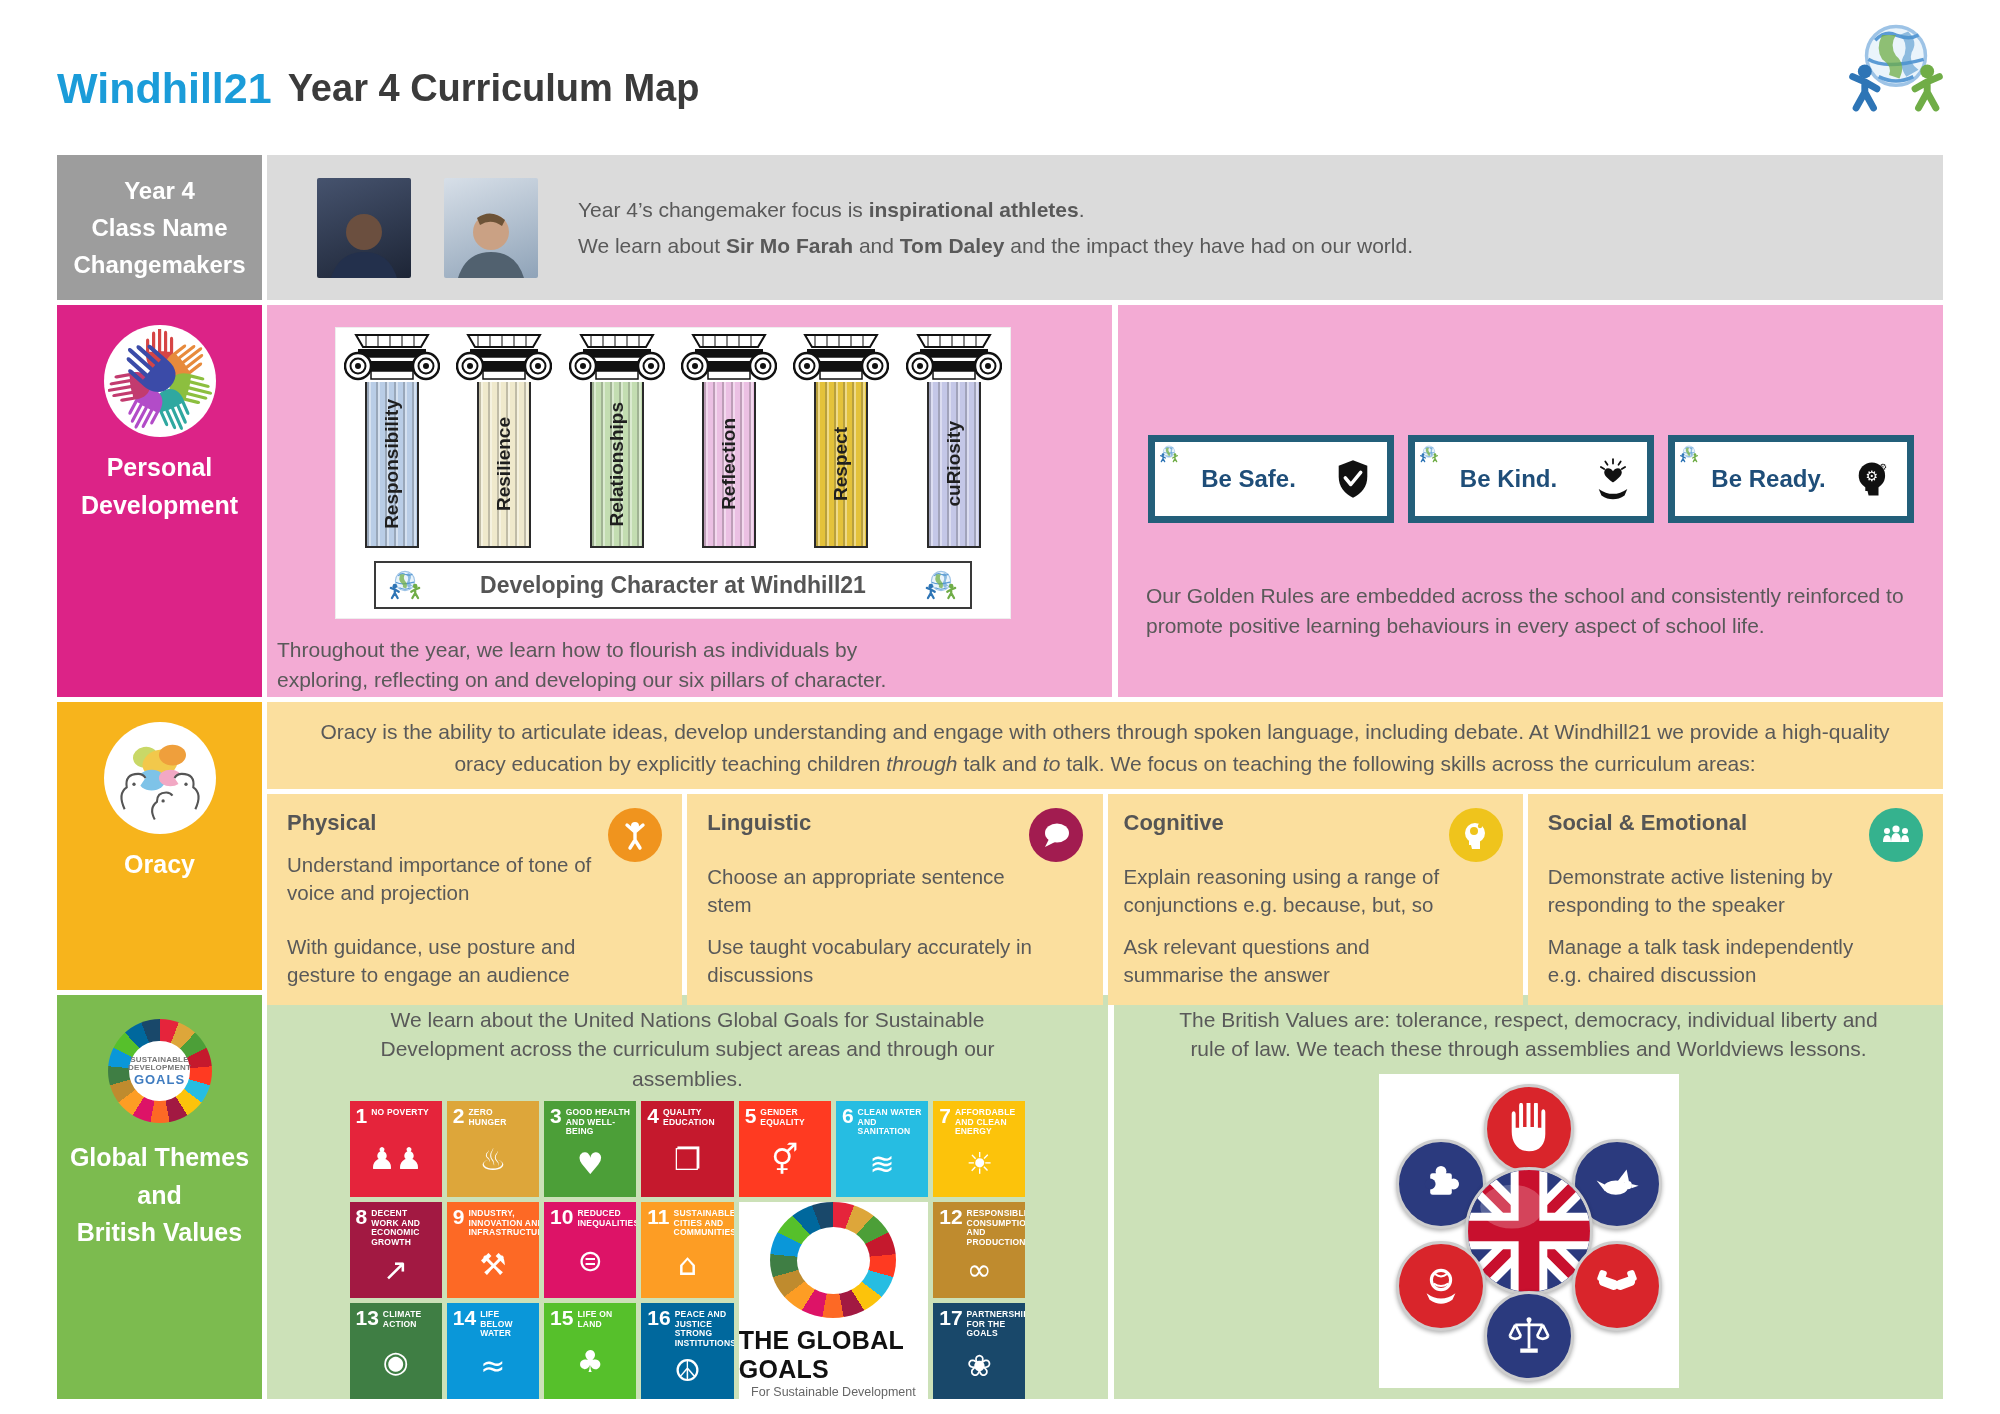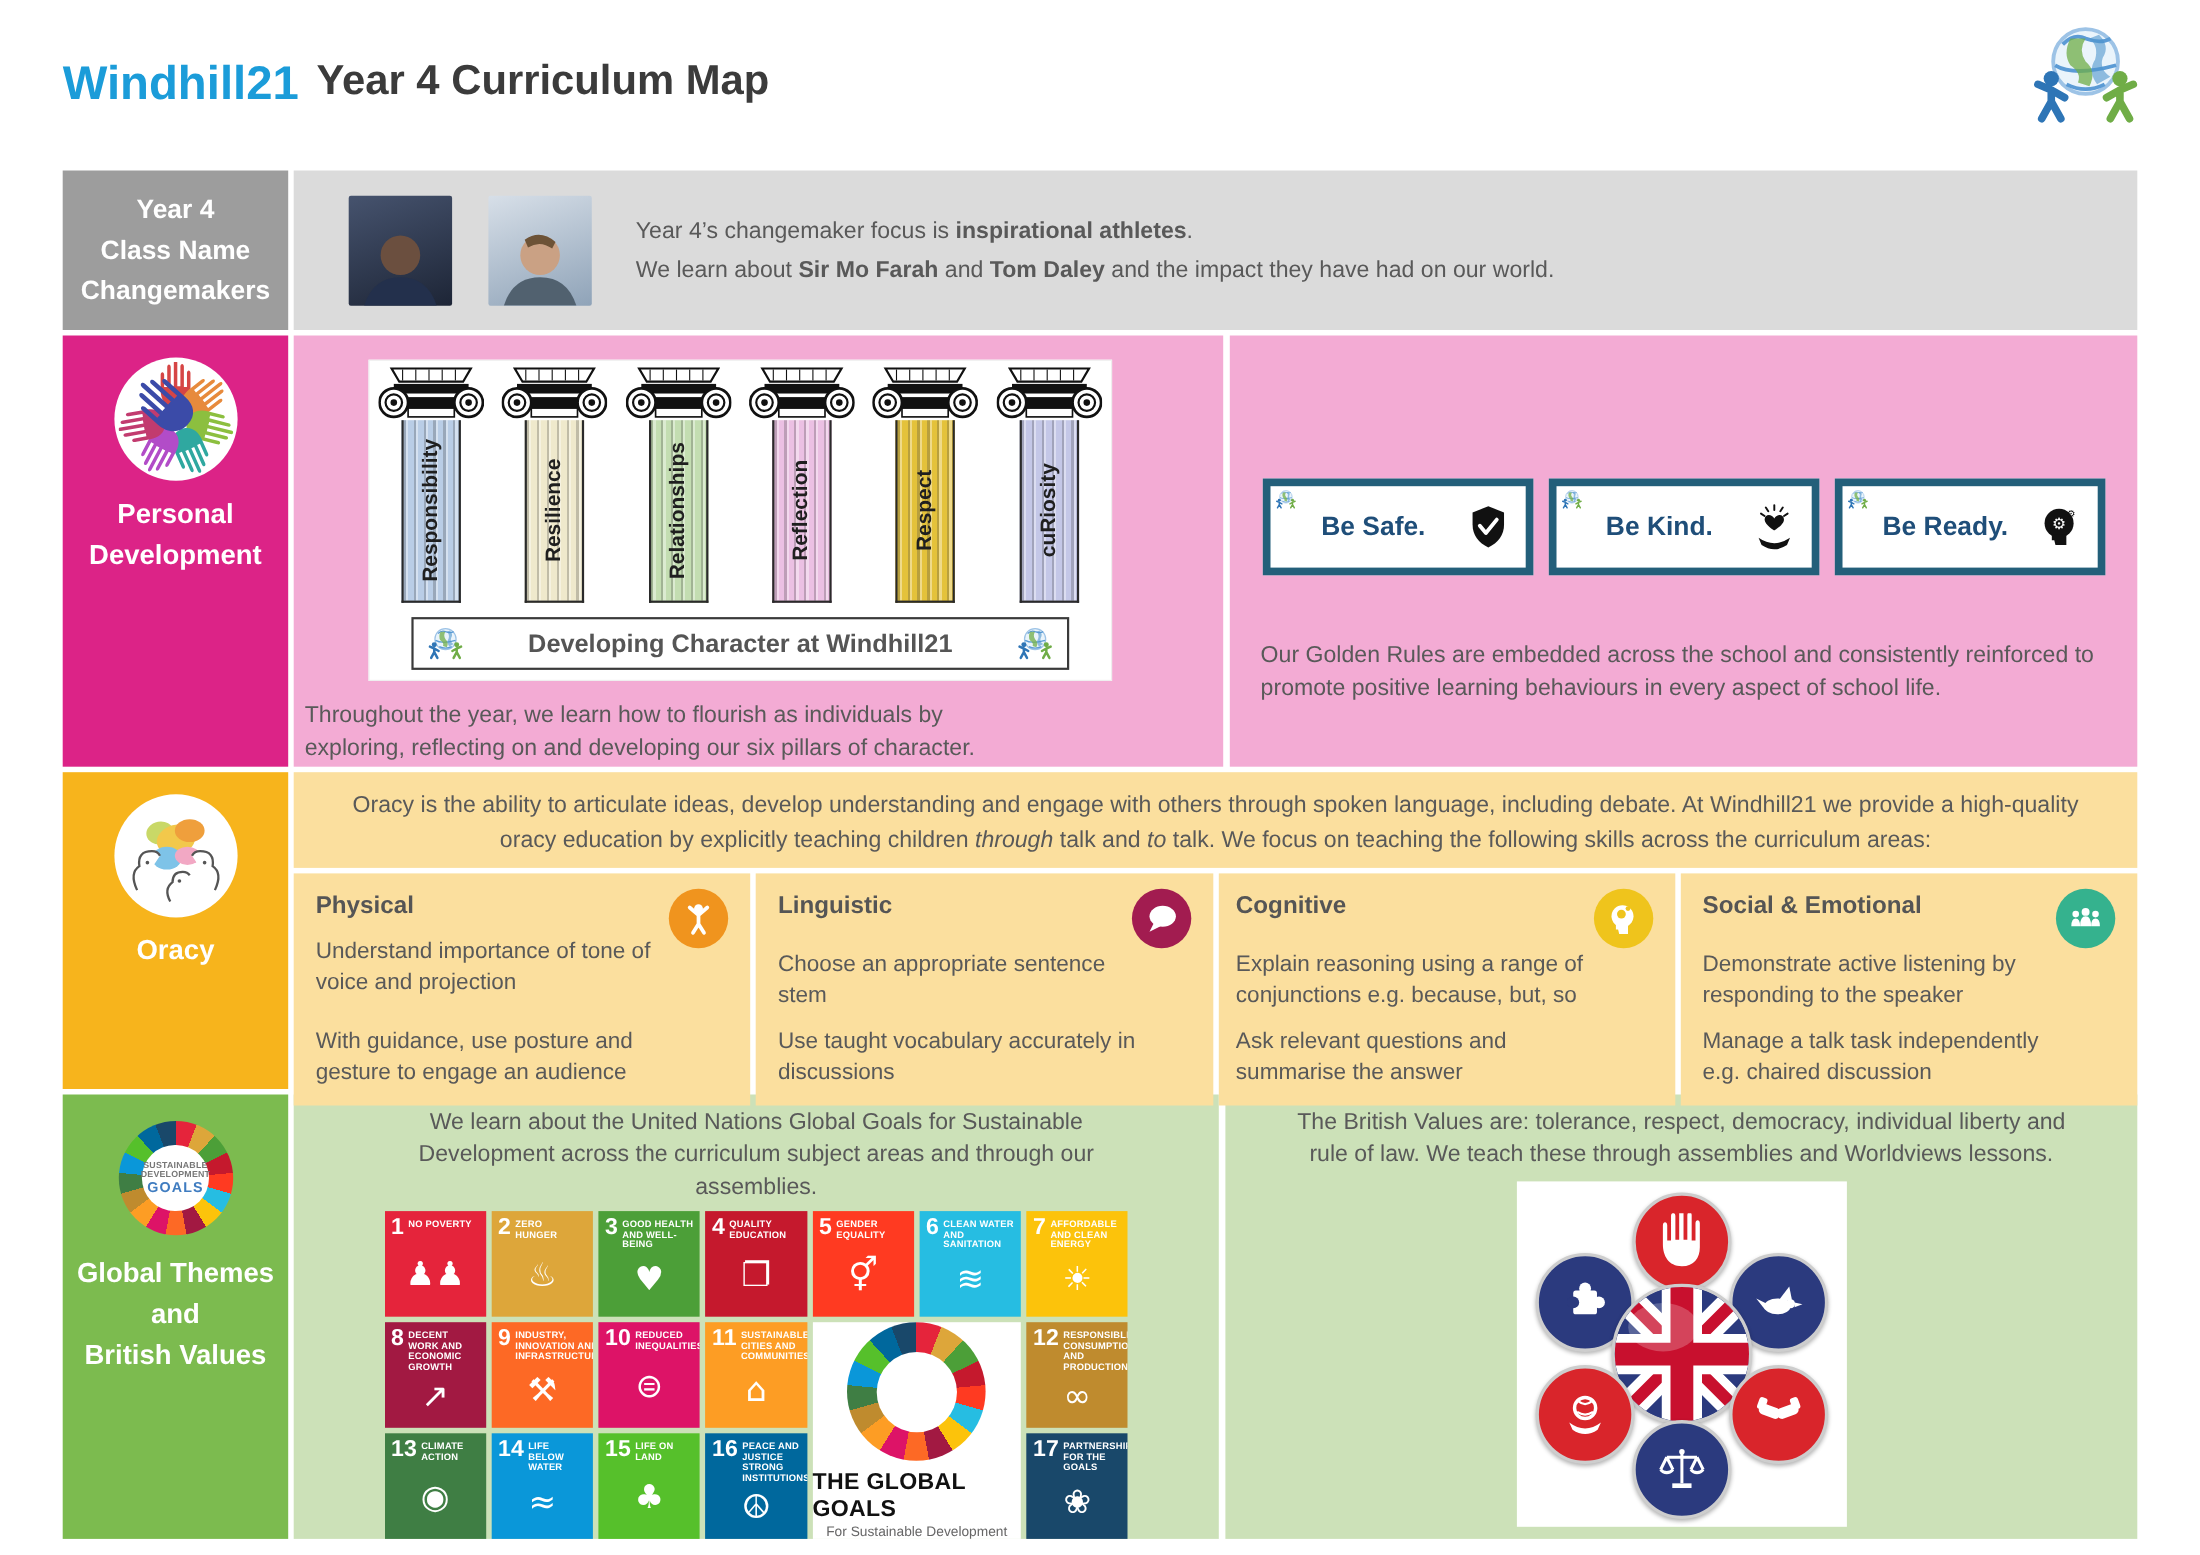--- a/index.html
+++ b/index.html
@@ -1,20 +1,20 @@
 <!DOCTYPE html>
 <html><head>
 <meta charset="utf-8">
 <style>
   html,body{margin:0;padding:0;background:#fff}
   .page{position:relative;width:2000px;height:1414px;background:#fff;overflow:hidden;
         font-family:"Liberation Sans",sans-serif;color:#595959}
 
   
-  .header{position:absolute;top:52px;left:57px;display:flex;gap:16px;align-items:flex-start}
+  .header{position:absolute;top:64px;left:57px;display:flex;gap:16px;align-items:center}
   .brand{font-size:43px;font-weight:800;color:#1B9CD9}
   .title{font-size:38px;font-weight:700;color:#3b3b3b}
   .corner-logo{position:absolute;top:16px;right:52px}
 
   
   .map{position:absolute;left:57px;top:155px;width:1886px;height:1214px;display:grid;
        grid-template-columns:205px 1fr;grid-template-rows:145px 392px 288px 1fr;gap:5px;background:#fff}
 
   .side{display:flex;flex-direction:column;align-items:center;color:#fff;font-weight:700}
   .side-label{font-size:25px;text-align:center;white-space:pre-line;line-height:1.5}
@@ -90,21 +90,21 @@
          #C5192D 0 23.53%,#FF3A21 0 29.41%,#26BDE2 0 35.29%,#FCC30B 0 41.18%,#A21942 0 47.06%,#FD6925 0 52.94%,
          #DD1367 0 58.82%,#FD9D24 0 64.71%,#BF8B2E 0 70.59%,#3F7E44 0 76.47%,#0A97D9 0 82.35%,#56C02B 0 88.24%,
          #00689D 0 94.12%,#19486A 0 100%)}
   .wheel::after{content:"";position:absolute;inset:21%;background:#fff;border-radius:50%}
   .wheel-big{width:126px;height:126px;margin-bottom:8px}
   .wheel-side{width:104px;height:104px}
   .wheel-text{position:absolute;inset:0;z-index:2;display:flex;flex-direction:column;align-items:center;
               justify-content:center;line-height:1.05}
   .wt-small{font-size:8px;font-weight:700;color:#777;letter-spacing:.2px}
   .wt-goals{font-size:13px;font-weight:800;color:#3F7CC0;letter-spacing:1px}
-  .gl-title{font-size:21px;font-weight:800;color:#111;letter-spacing:.3px}
+  .gl-title{font-size:25px;font-weight:800;color:#111;letter-spacing:.3px}
   .gl-sub{font-size:12.5px;color:#666;margin-top:1px}
 
   .bv-box{width:300px;height:314px;background:#fff;margin:6px auto 0;position:relative}
   .bv-circle{position:absolute;width:90px;height:90px;border-radius:50%;border:3px solid #cdcdcd;
              box-shadow:0 2px 4px rgba(0,0,0,.3);display:flex;align-items:center;justify-content:center;box-sizing:border-box}
   .bv-red{background:#D9252B}.bv-navy{background:#2B3A7E}
   .bv-center{width:128px;height:128px;left:50%;top:50%;transform:translate(-50%,-50%);overflow:hidden;padding:0;background:#2B3A7E}
   .bv-center svg{width:100%;height:100%}
   .bv-top{left:150px;top:55px;transform:translate(-50%,-50%)}
   .bv-ul{left:62px;top:110px;transform:translate(-50%,-50%)}

